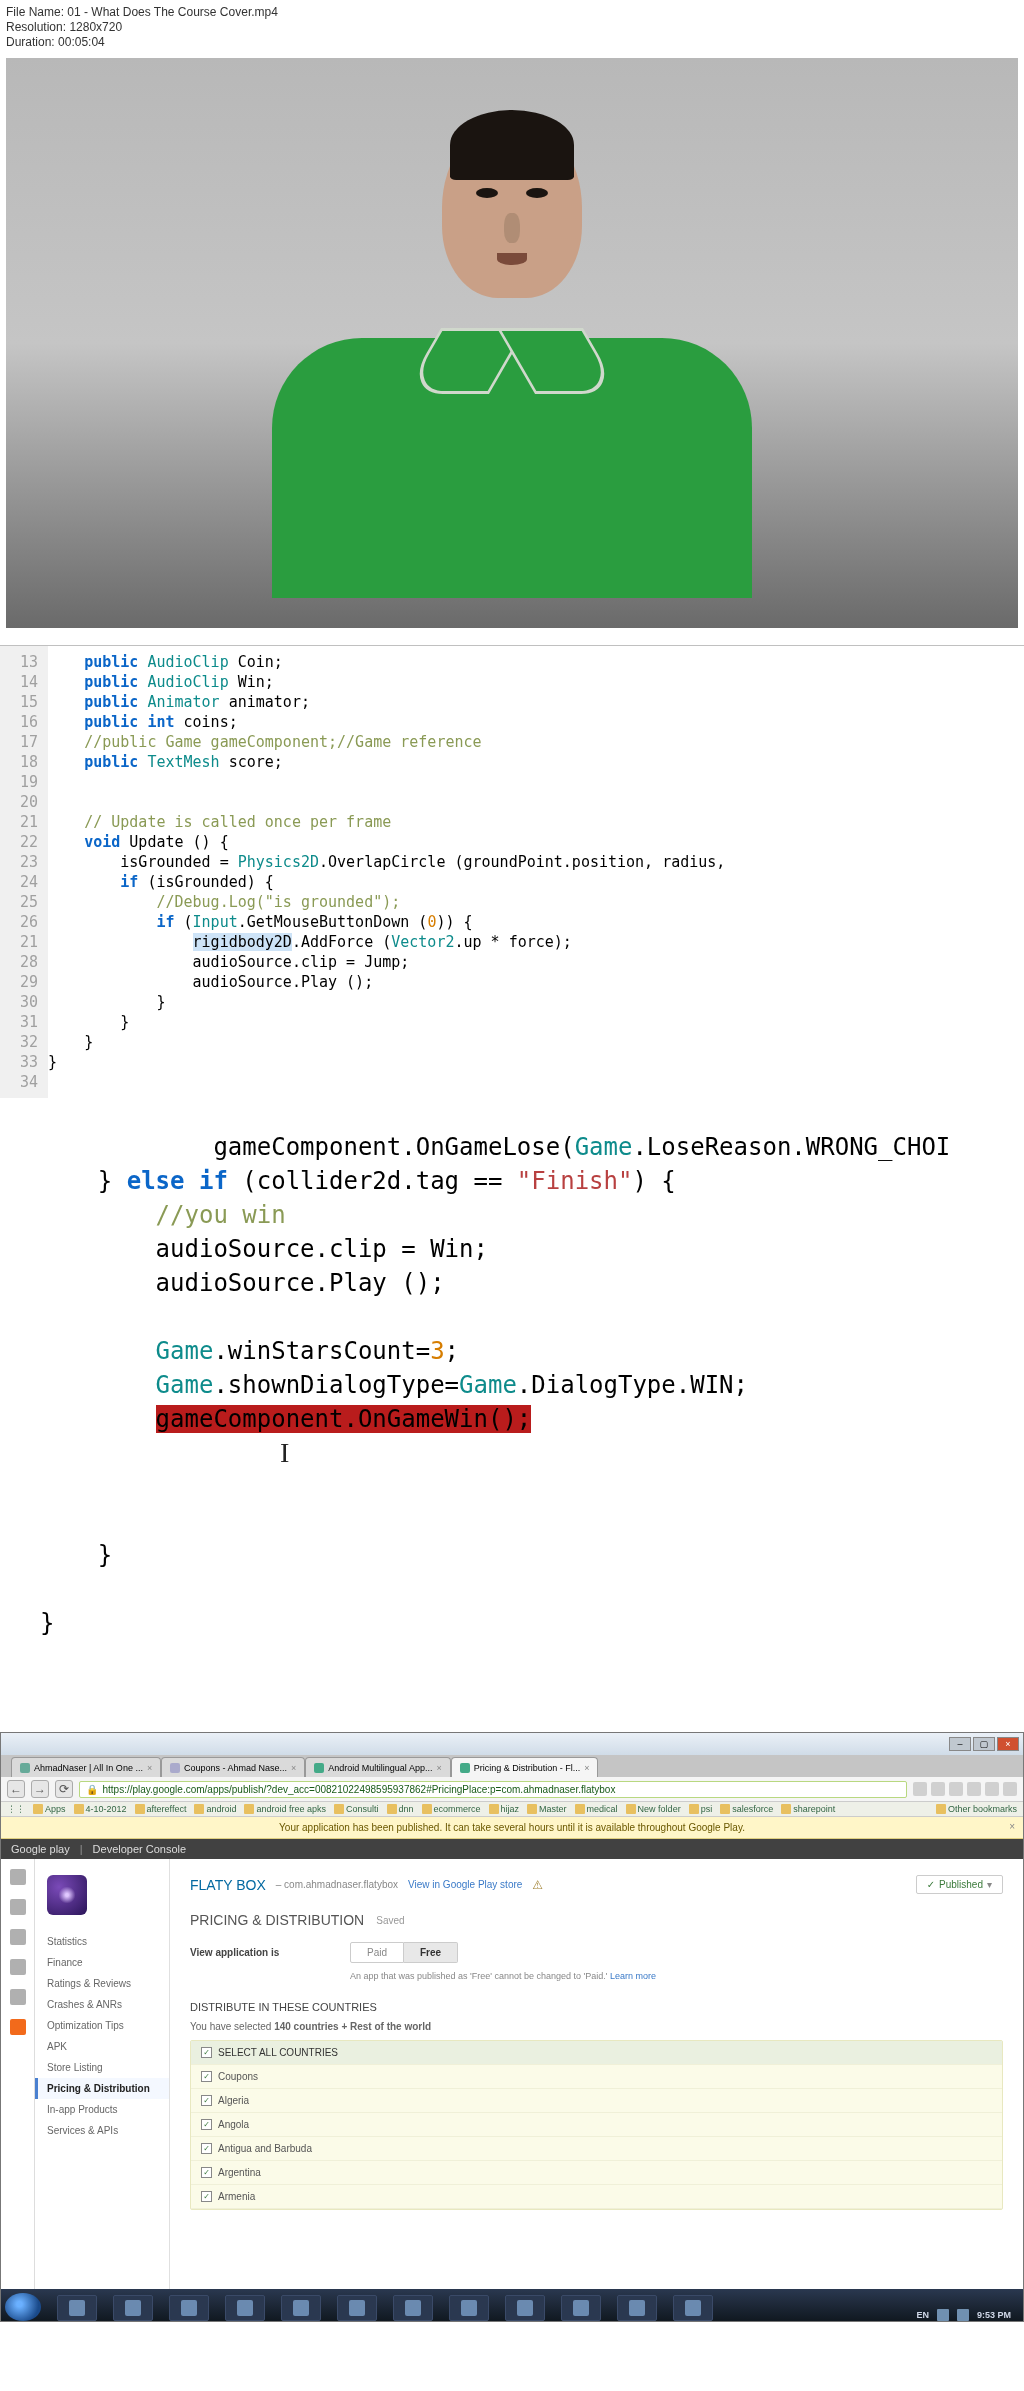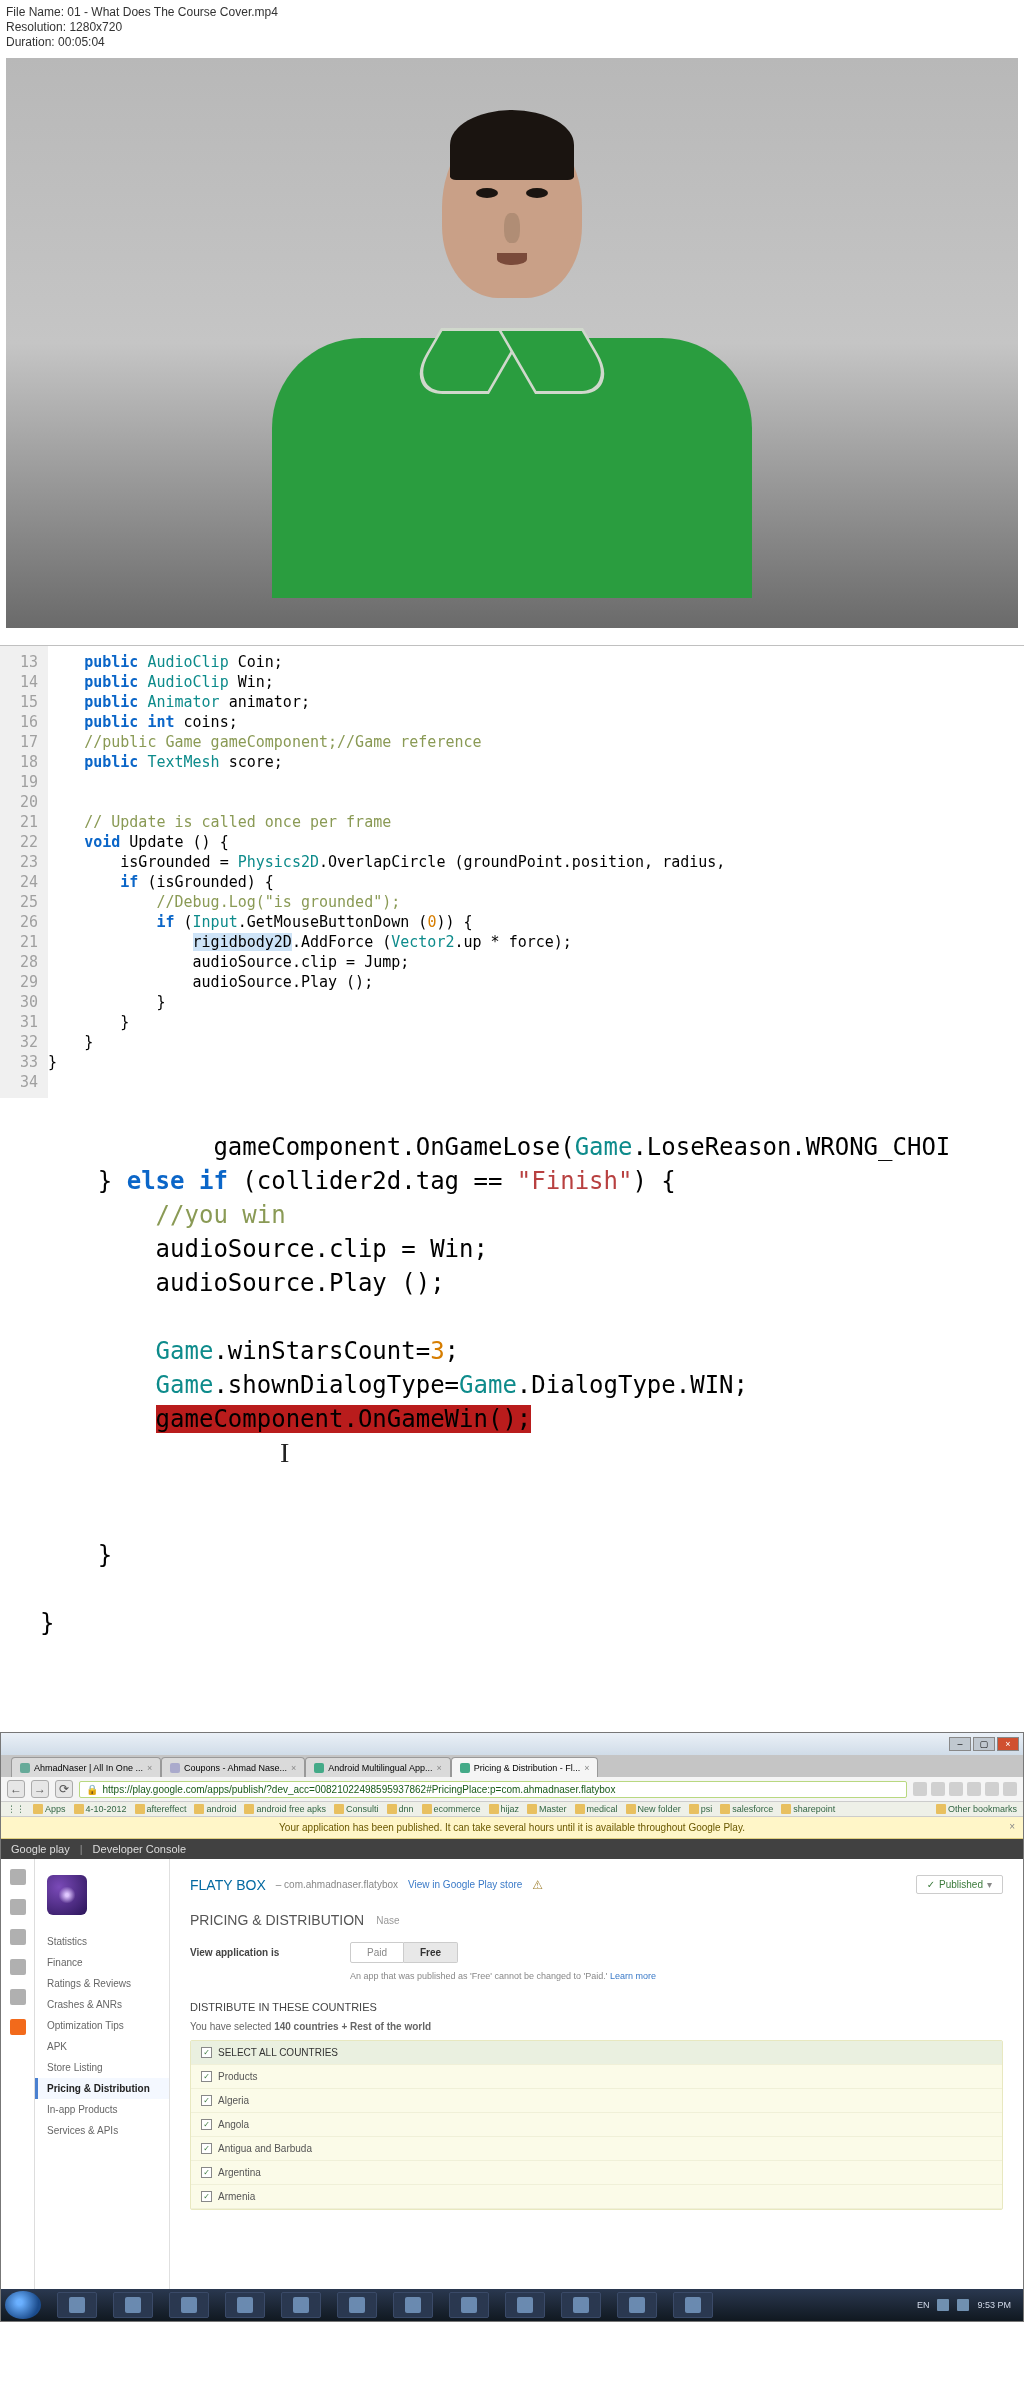--- a/index.html
+++ b/index.html
@@ -86,21 +86,21 @@
   .pill.r { border-radius: 0 2px 2px 0; border-left: none; background: #e8e8e8; color: #333; font-weight: bold; }
   .helptext { font-size: 9px; color: #888; margin-left: 160px; margin-bottom: 20px; }
   .helptext a { color: #3a7ac8; text-decoration: none; }
   .subhdr { font-size: 11px; color: #444; text-transform: uppercase; margin: 12px 0 8px; }
   .counttxt { font-size: 10px; color: #666; margin-bottom: 8px; }
   .clist { background: #fbfbe8; border: 1px solid #e8e8c0; border-radius: 2px; }
   .crow { display: flex; align-items: center; padding: 6px 10px; font-size: 10px; color: #555; border-bottom: 1px solid #f0f0d8; gap: 6px; }
   .crow.selall { background: #eaf0e0; color: #333; }
   .chk { width: 11px; height: 11px; border: 1px solid #888; background: #fff; display: inline-flex; align-items: center; justify-content: center; font-size: 8px; color: #3a7a3a; }
   
-  .taskbar { height: 32px; background: linear-gradient(#2a3850,#101820); display: flex; align-items: center; padding: 0 4px; gap: 16px; }
+  .taskbar { height: 32px; background: linear-gradient(#2a3850,#101820); display: flex; align-items: flex-end; padding: 0 4px; gap: 16px; font-weight: bold; }
   .start { width: 36px; height: 28px; background: radial-gradient(circle at 40% 40%, #6ab0ff 10%, #1a4a8a 70%); border-radius: 50%; }
   .tbtn { width: 40px; height: 26px; background: #2a3850; border: 1px solid #3a4a68; border-radius: 2px; display: flex; align-items: center; justify-content: center; }
   .tbtn .ticon { width: 16px; height: 16px; background: #6a8ab0; border-radius: 2px; }
   .tray { margin-left: auto; display: flex; align-items: center; gap: 8px; color: #d0d8e8; font-size: 9px; padding-right: 8px; }
   .trayicon { width: 12px; height: 12px; background: #7090b0; border-radius: 1px; }
 </style>
 </head>
 <body>
 
 <div class="metadata">
@@ -310,21 +310,21 @@
         <span class="viewlink">View in Google Play store</span>
         <span class="warnicon">⚠</span>
         <div class="pubbtn">
           <span style="color:#3a7a3a">✓</span>
           <span>Published</span>
           <span style="color:#888">▾</span>
         </div>
       </div>
       <div class="section-title">
         <span>PRICING &amp; DISTRIBUTION</span>
-        <span class="saved">Nase</span>
+        <span class="saved">Saved</span>
       </div>
       <div class="formrow">
         <div class="formlabel">View application is</div>
         <div class="pillgroup">
           <div class="pill l">Paid</div>
           <div class="pill r">Free</div>
         </div>
       </div>
       <div class="helptext">
         <span>An app that was published as 'Free' cannot be changed to 'Paid.'</span>
@@ -335,21 +335,21 @@
         <span>You have selected </span><b>140 countries + Rest of the world</b>
       </div>
       <div class="clist">
         <div class="crow selall">
           <span class="chk">✓</span>
           <span>SELECT ALL COUNTRIES</span>
         </div>
         <div id="countryrows">
             <div class="crow">
               <span class="chk">✓</span>
-              <span>Products</span>
+              <span>Coupons</span>
             </div>
             <div class="crow">
               <span class="chk">✓</span>
               <span>Algeria</span>
             </div>
             <div class="crow">
               <span class="chk">✓</span>
               <span>Angola</span>
             </div>
             <div class="crow">

